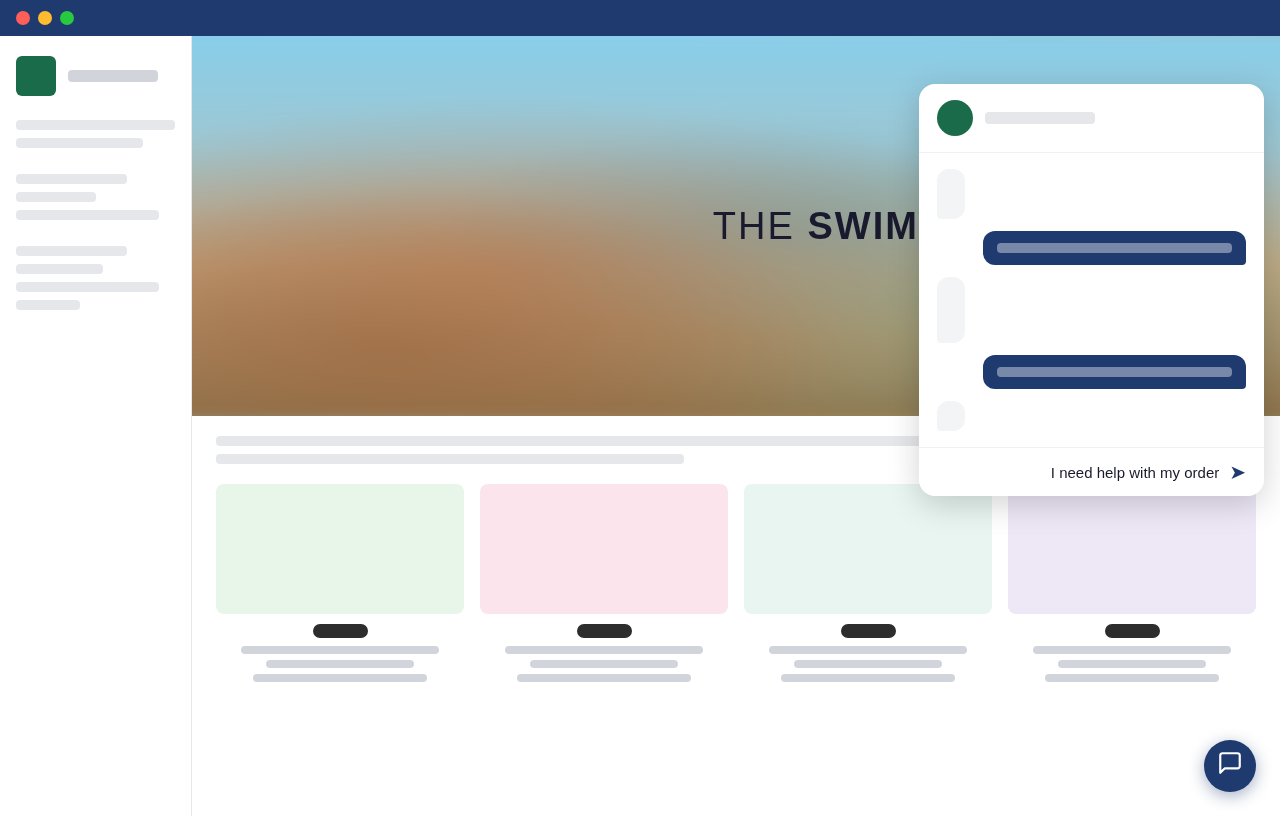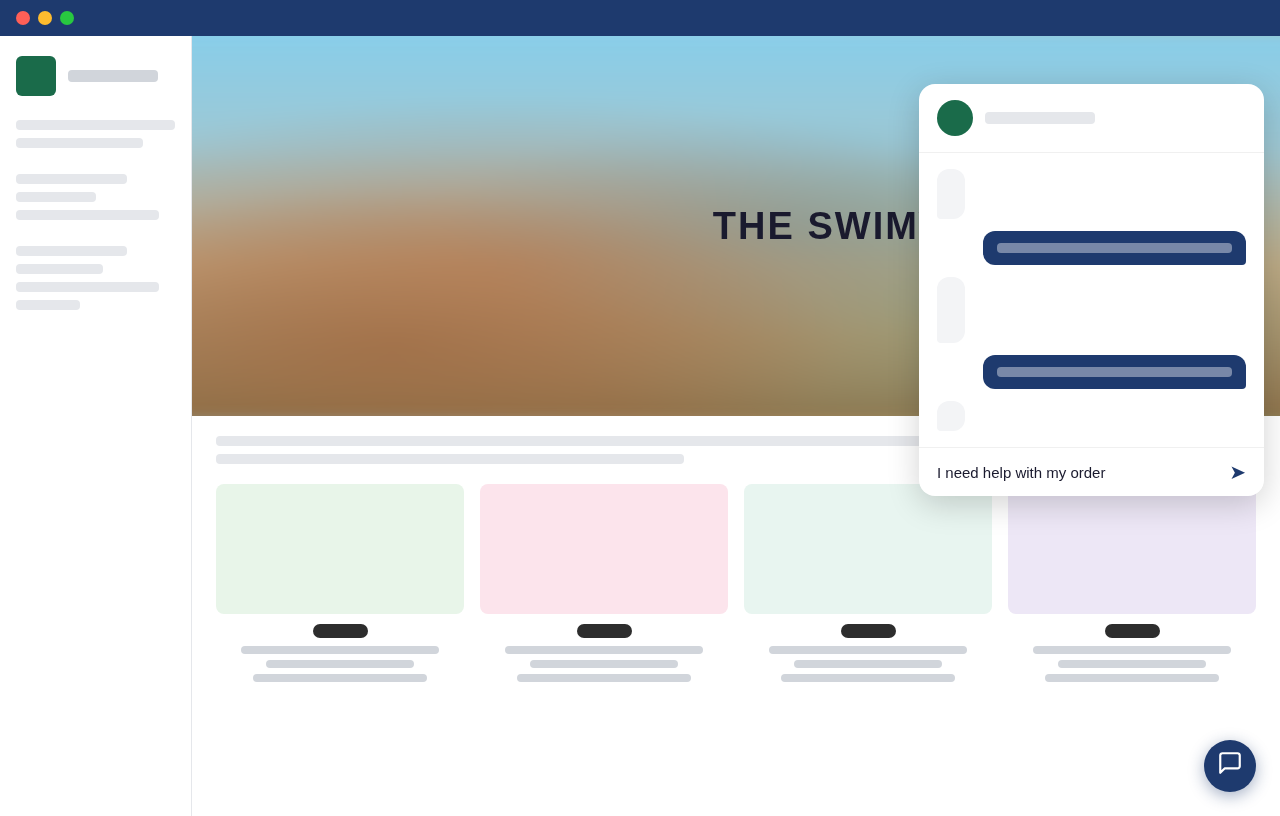--- a/index.html
+++ b/index.html
@@ -103,21 +103,21 @@
     .hero-title {
       position: absolute;
       top: 50%;
       right: 10%;
       transform: translateY(-50%);
       font-size: 38px;
       color: #1a1a2e;
       letter-spacing: 2px;
     }
     .hero-title .bold { font-weight: 900; }
-    .hero-title .normal { font-weight: 700; }
+    .hero-title .normal { font-weight: 400; }
 
     
     .products-section {
       padding: 20px 24px;
       background: #fff;
     }
     .products-search-bars {
       margin-bottom: 20px;
     }
     .search-bar-full {
@@ -237,20 +237,21 @@
       width: 85%;
     }
     .msg-sent .msg-line { background: rgba(255,255,255,0.4); }
 
     .chat-input-area {
       padding: 12px 18px;
       border-top: 1px solid #f0f0f0;
       display: flex;
       align-items: center;
       gap: 10px;
+      text-align: right;
     }
     .chat-input-text {
       flex: 1;
       font-size: 15px;
       color: #1a1a2e;
     }
     .chat-send-icon {
       color: #1e3a6e;
       font-size: 20px;
       cursor: pointer;

